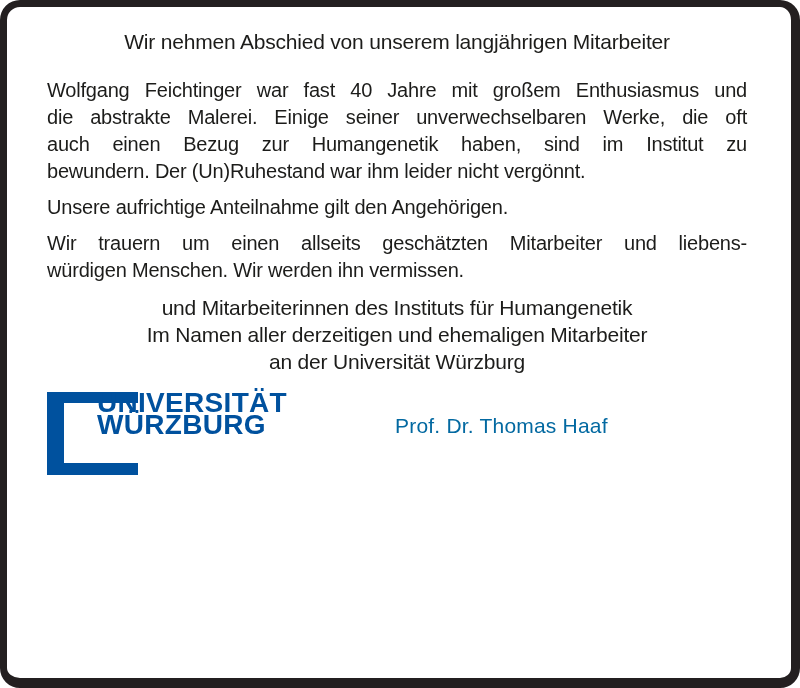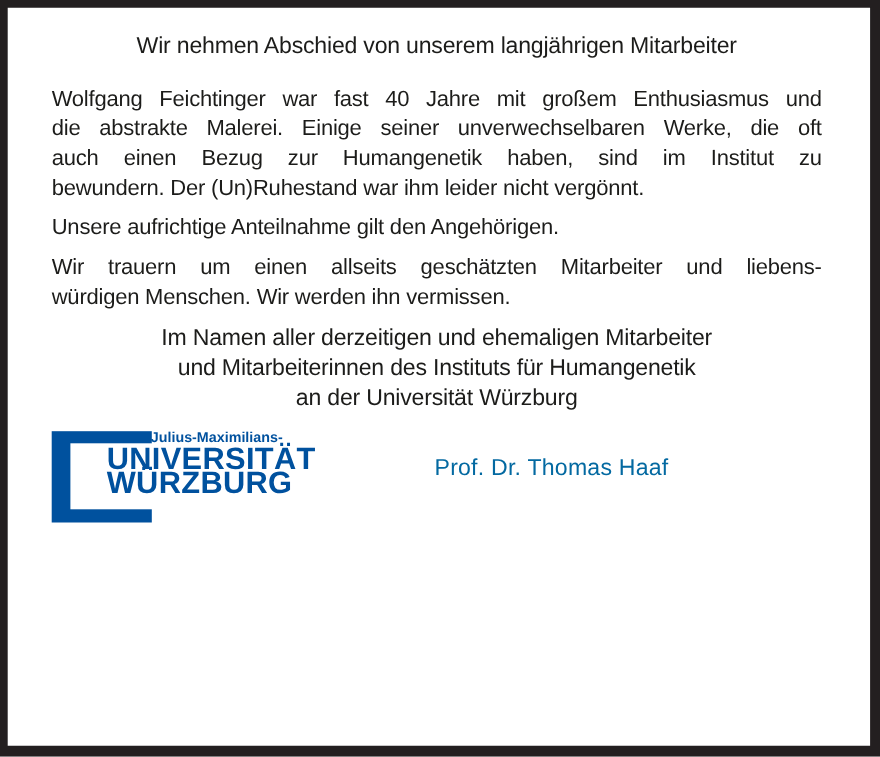--- a/index.html
+++ b/index.html
@@ -12,20 +12,21 @@
     width: 800px;
     height: 688px;
     box-sizing: border-box;
     border-style: solid;
     border-color: #231f20;
     border-width: 7px 9px 10px 7px;
     background: #ffffff;
     overflow: hidden;
     font-family: "Liberation Sans", "DejaVu Sans", sans-serif;
     color: #1c1c1a;
+    border-radius: 20px;
   }
   .content {
     box-sizing: border-box;
     width: 100%;
     height: 100%;
     padding: 0 44px 0 40px;
   }
   .intro {
     margin-top: 23px;
     text-align: center;
@@ -151,33 +152,32 @@
       </p>
 
       <p class="para">
         <span class="jline">Wir trauern um einen allseits geschätzten Mitarbeiter und liebens-</span>
         <span class="lline">würdigen Menschen. Wir werden ihn vermissen.</span>
       </p>
 
     </div>
 
     <div class="closing">
+      <div>und Mitarbeiterinnen des Instituts für Humangenetik</div>
       <div>Im Namen aller derzeitigen und ehemaligen Mitarbeiter</div>
-      <div>und Mitarbeiterinnen des Instituts für Humangenetik</div>
       <div>an der Universität Würzburg</div>
     </div>
 
     <div class="bottom-row">
 
       <div class="logo">
         <div class="logo-mark">
           <div class="logo-notch"></div>
         </div>
         <div class="logo-text">
-          <div class="logo-small">Julius-Maximilians-</div>
           <div class="logo-big">UNIVERSITÄT</div>
           <div class="logo-big">WÜRZBURG</div>
         </div>
       </div>
 
       <div class="signature">Prof. Dr. Thomas Haaf</div>
 
     </div>
 
   </div>

